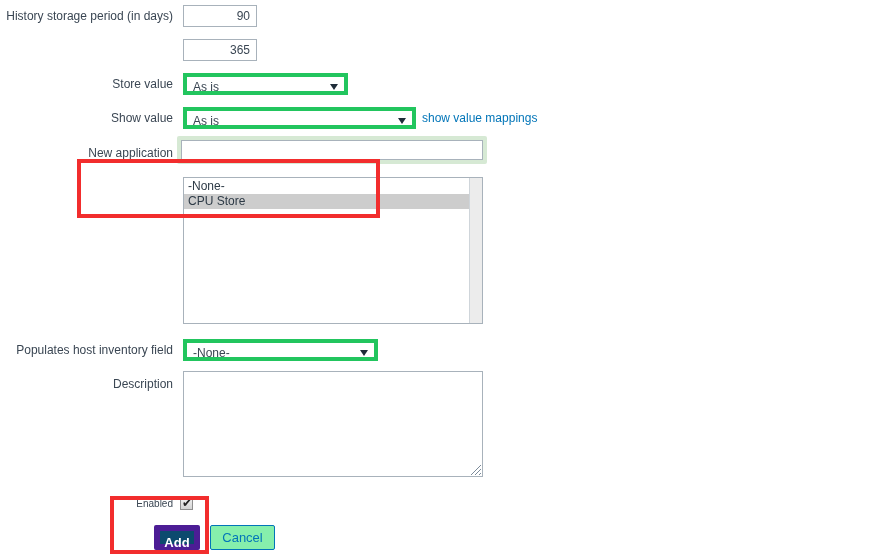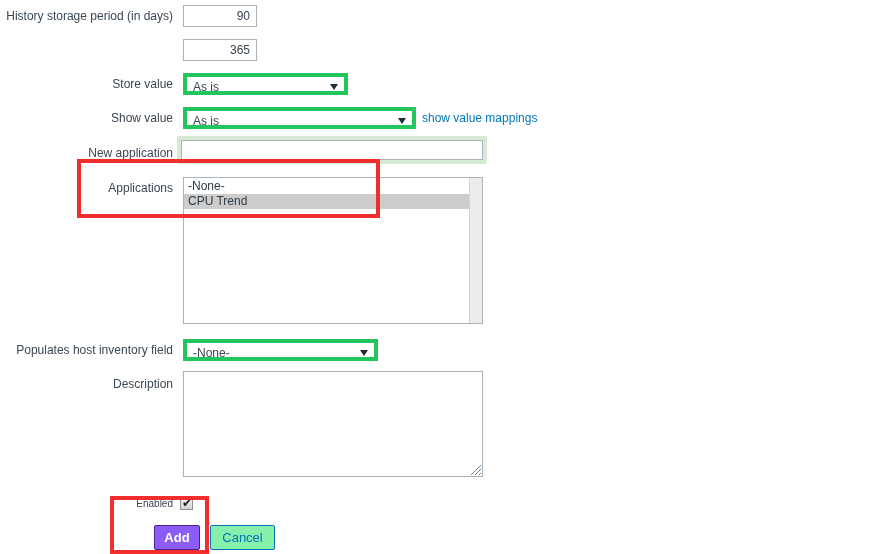--- a/index.html
+++ b/index.html
@@ -238,22 +238,22 @@
     font-size: 13px;
     font-weight: bold;
     text-align: center;
     line-height: 23px;
     cursor: pointer;
     user-select: none;
   }
   .btn-add {
     left: 154px;
     width: 46px;
-    background: #8b5cf6;
-    border: 1px solid #4c1d95;
+    background: #0c4a6e;
+    border: 6px solid #4c1d95;
     color: #ffffff;
   }
   .btn-cancel {
     left: 210px;
     width: 65px;
     background: #86efac;
     border: 1px solid #0275b8;
     color: #0275b8;
     font-weight: normal;
   }
@@ -310,27 +310,24 @@
     <a class="link" style="left:422px; top:0;">show value mappings</a>
   </div>
 
   <div class="row" style="top:142px;">
     <div class="lbl">New application</div>
   </div>
   <div class="newapp-wrap">
     <input class="newapp-input" type="text" placeholder="" style="">
   </div>
 
-  <div class="row" style="top:177px;">
-    <div class="lbl">Applications</div>
-  </div>
   <div class="listbox">
     <div class="listbox-inner">
       <div class="list-opt">-None-</div>
-      <div class="list-opt selected">CPU Trend</div>
+      <div class="list-opt selected">CPU Store</div>
     </div>
     <div class="listbox-scroll"></div>
   </div>
 
   <div class="row" style="top:339px;">
     <div class="lbl">Populates host inventory field</div>
     <div class="sel" style="left:183px; width:195px;">
       <span class="sel-val">-None-</span>
       <span class="arrow"></span>
     </div>

